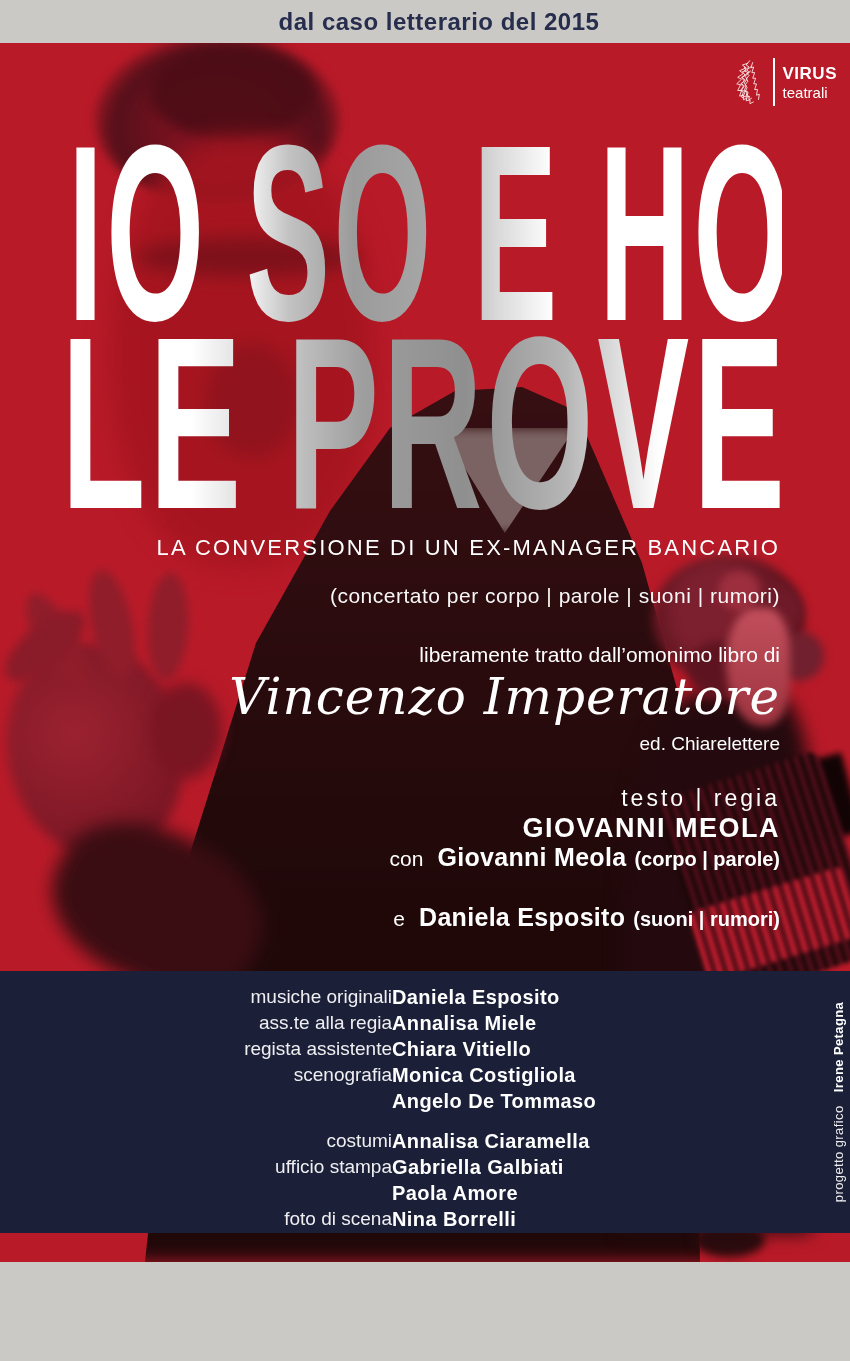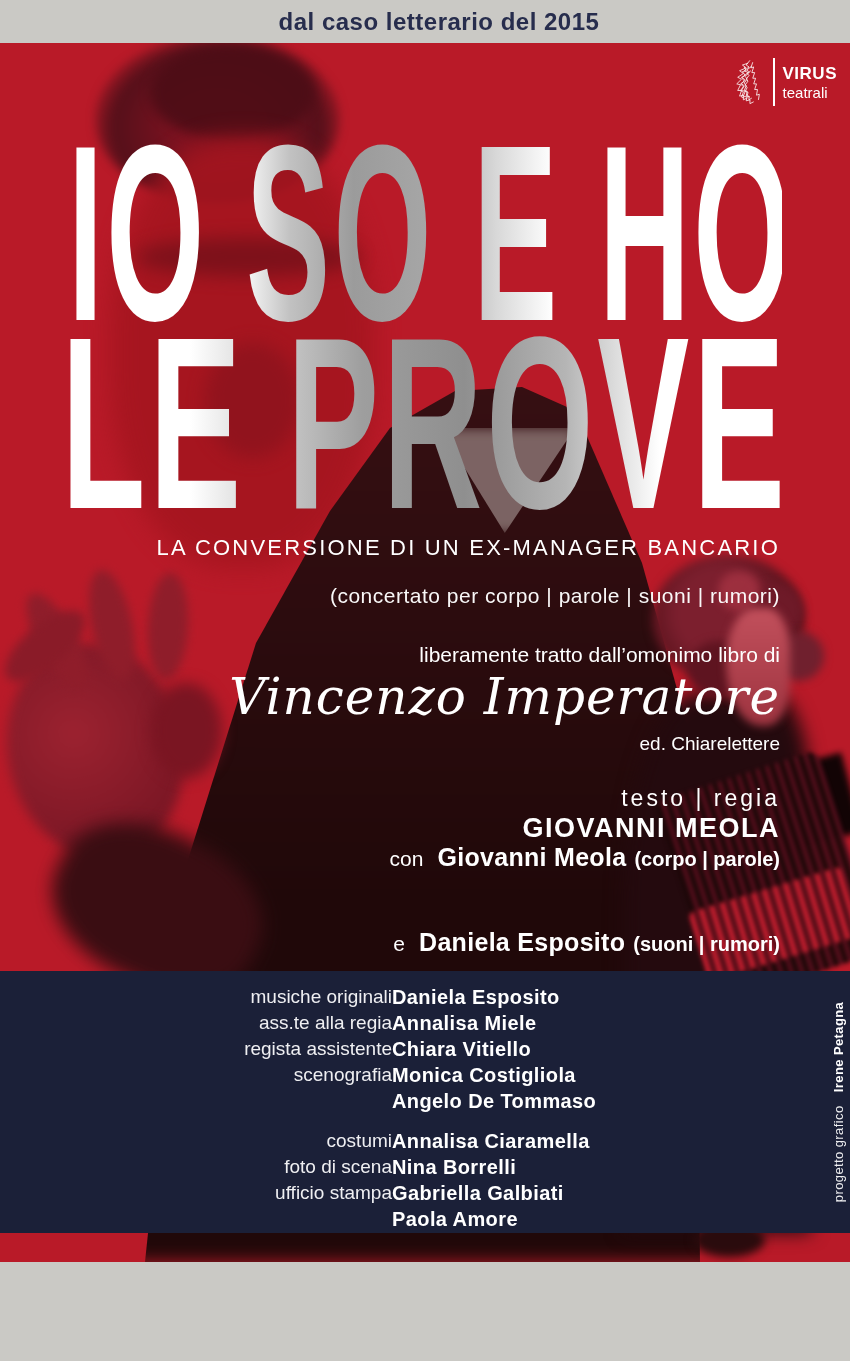--- a/index.html
+++ b/index.html
@@ -75,21 +75,21 @@
   .ctext{position:absolute;left:0;width:780px;text-align:right;color:#fff;z-index:2;}
   .subtitle{top:492px;font-size:22px;letter-spacing:2.2px;font-weight:400;}
   .concert{top:541px;font-size:21px;letter-spacing:.5px;font-weight:400;opacity:.97;}
   .book-intro{top:600px;font-size:21px;font-weight:400;}
   .book-author{top:624px;font-size:50px;line-height:60px;font-family:"DejaVu Serif","Liberation Serif",serif;
     font-style:italic;letter-spacing:1px;font-weight:400;}
   .book-pub{top:690px;font-size:19px;}
   .dir-role{top:742px;font-size:23px;letter-spacing:3px;font-weight:400;padding-left:28px;}
   .dir-name{top:770px;font-size:27px;letter-spacing:1.5px;font-weight:700;}
   .cast1{top:800px;}
-  .cast2{top:860px;margin-top:25px;}
+  .cast2{top:860px;}
   .cast-prefix{font-size:21px;font-weight:400;margin-right:14px;}
   .cast-name{font-size:25px;font-weight:700;letter-spacing:.3px;}
   .cast-detail{font-size:20px;font-weight:700;margin-left:8px;}
 
   
   .credits{position:absolute;left:0;top:928px;width:850px;height:262px;background:var(--navy,#1b2038);
     z-index:3;padding-top:13px;}
   .credit-row{display:grid;grid-template-columns:392px 1fr;}
   .credit-row.gap{margin-top:14px;}
   .c-l{text-align:right;}
@@ -215,35 +215,35 @@
         <div class="c-l">
             <div class="lbl">costumi</div>
           </div>
         <div class="c-n">
             <div class="nm">Annalisa Ciaramella</div>
           </div>
       </div>
 
       <div class="credit-row">
         <div class="c-l">
-            <div class="lbl">foto di scena</div>
-          </div>
-        <div class="c-n">
-            <div class="nm">Nina Borrelli</div>
-          </div>
-      </div>
-
-      <div class="credit-row">
-        <div class="c-l">
             <div class="lbl">ufficio stampa</div>
           </div>
         <div class="c-n">
           <div class="nm">Gabriella Galbiati</div>
           <div class="nm">Paola Amore</div>
         </div>
+      </div>
+
+      <div class="credit-row">
+        <div class="c-l">
+            <div class="lbl">foto di scena</div>
+          </div>
+        <div class="c-n">
+            <div class="nm">Nina Borrelli</div>
+          </div>
       </div>
 
       <div class="side-credit">
         <div class="side-inner">
           <span class="side-role">progetto grafico</span><span class="side-name">Irene Petagna</span>
         </div>
       </div>
 
     </div>
   </div>

